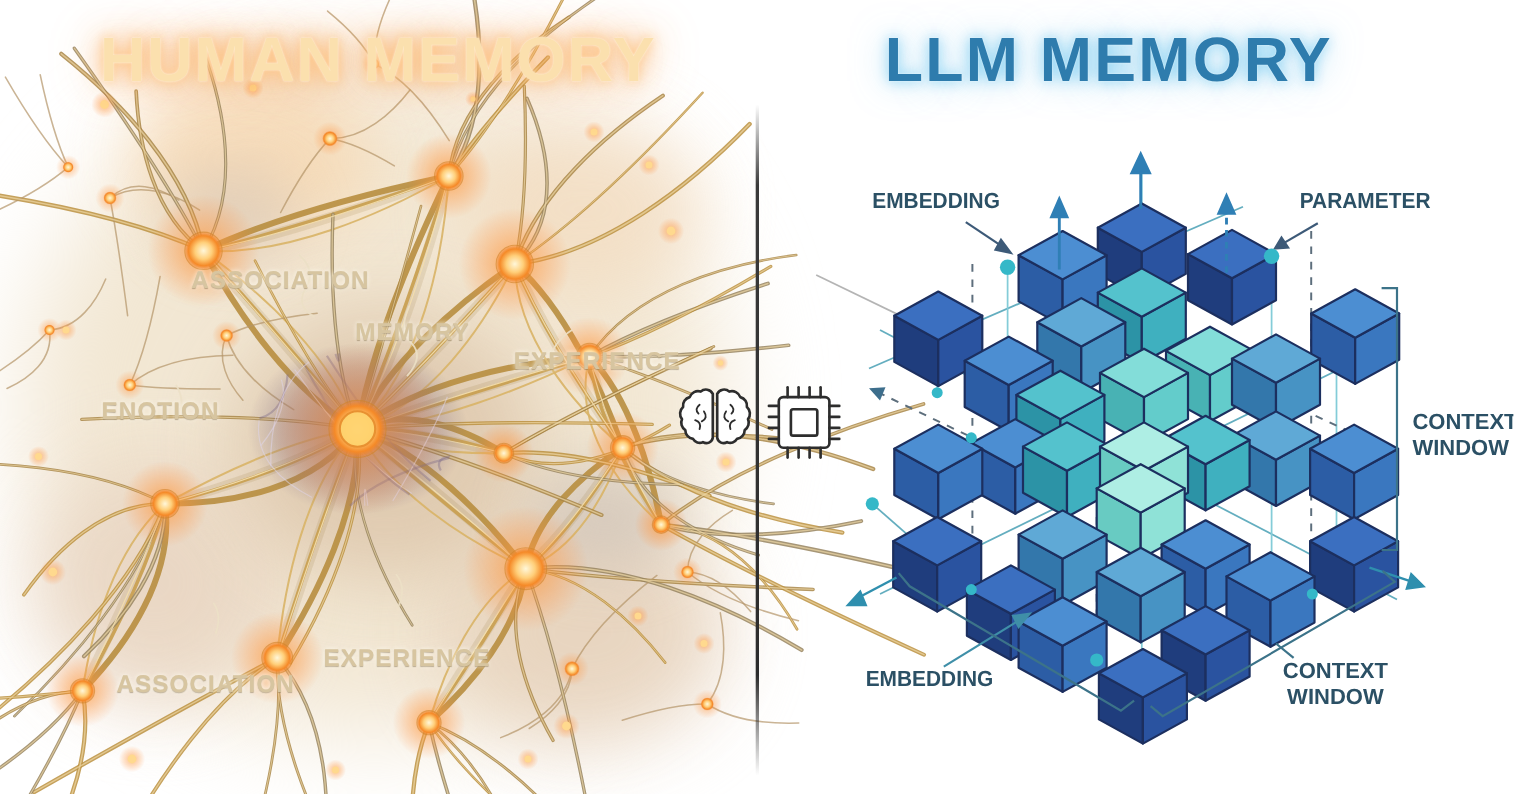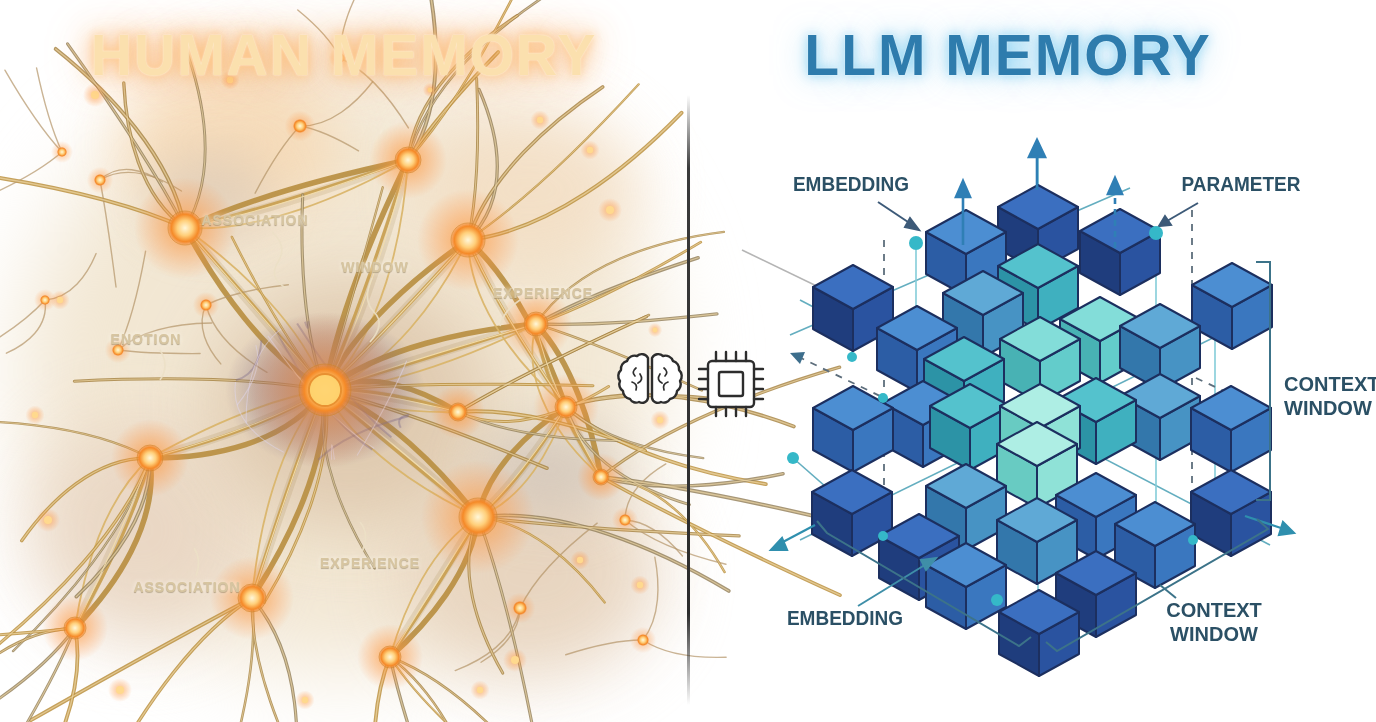--- a/index.html
+++ b/index.html
@@ -6,23 +6,23 @@
   #stage{position:relative;width:1376px;height:722px;overflow:hidden;background:#fff;
          font-family:"Liberation Sans",sans-serif;}
   .abs{position:absolute;}
   .blob{position:absolute;border-radius:50%;pointer-events:none;}
   .title{position:absolute;top:22px;width:688px;text-align:center;font-weight:bold;
          font-size:57px;letter-spacing:2px;white-space:nowrap;}
   #human-title{left:0;color:#fbe0ae;
     text-shadow:0 0 2px #fff7e8,0 0 10px #ffc98a,0 0 26px rgba(247,150,60,.8),0 0 50px rgba(247,150,60,.45);}
   #llm-title{left:664px;color:#2e7cad;
     text-shadow:0 0 2px rgba(255,255,255,.7),0 0 12px rgba(130,208,242,.95),0 0 32px rgba(100,190,235,.55);}
-  .nlabel{position:absolute;transform:translate(-50%,-50%);font-size:14px;font-weight:bold;
+  .nlabel{position:absolute;transform:translate(-50%,-50%);font-size:22px;font-weight:bold;
     letter-spacing:1px;color:#d7c5a0;white-space:nowrap;
-    text-shadow:0 0 5px rgba(255,252,240,.95),0 1px 1px rgba(110,85,45,.55);}
+    text-shadow:0 0 5px rgba(255,252,240,.95),0 1px 1px rgba(110,85,45,.55);margin-top:35px;}
   .rlabel{position:absolute;font-size:20px;font-weight:bold;color:#2b5065;letter-spacing:0;
     transform:translate(-50%,-50%) scaleX(.95);white-space:nowrap;}
   .rlabel-block{position:absolute;font-size:20px;font-weight:bold;color:#2b5065;line-height:1.2;}
   #divider{position:absolute;left:687px;top:95px;width:3px;height:610px;
     background:linear-gradient(to bottom,rgba(60,60,60,0),#3a3a3a 12%,#2c2c2c 85%,rgba(60,60,60,0));}
   svg{position:absolute;overflow:visible;}
 </style>
 </head>
 <body>
 
@@ -405,21 +405,21 @@
         <path d="M520,300 q-16,10 -20,26"></path>
         <path d="M160,350 q10,16 0,30"></path>
         <path d="M362,552 q8,-18 -2,-30"></path>
         <path d="M196,576 q6,-16 -2,-28"></path>
       </g>
     </svg>
 
     <div class="title" id="human-title">HUMAN MEMORY</div>
 
     <div class="nlabel" style="left:255px;top:220px;">ASSOCIATION</div>
-    <div class="nlabel" style="left:375px;top:267px;">WINDOW</div>
+    <div class="nlabel" style="left:375px;top:267px;">MEMORY</div>
     <div class="nlabel" style="left:543px;top:293px;">EXPERIENCE</div>
     <div class="nlabel" style="left:146px;top:339px;">ENOTION</div>
     <div class="nlabel" style="left:370px;top:563px;">EXPERIENCE</div>
     <div class="nlabel" style="left:187px;top:587px;">ASSOCIATION</div>
   </div>
 
   <div id="divider"></div>
 
   <svg width="180" height="90" viewBox="600 340 180 90" style="left:600px;top:340px;">
     <g stroke="#2d2d2d" stroke-width="2.4" fill="#ffffff" stroke-linecap="round" stroke-linejoin="round">

